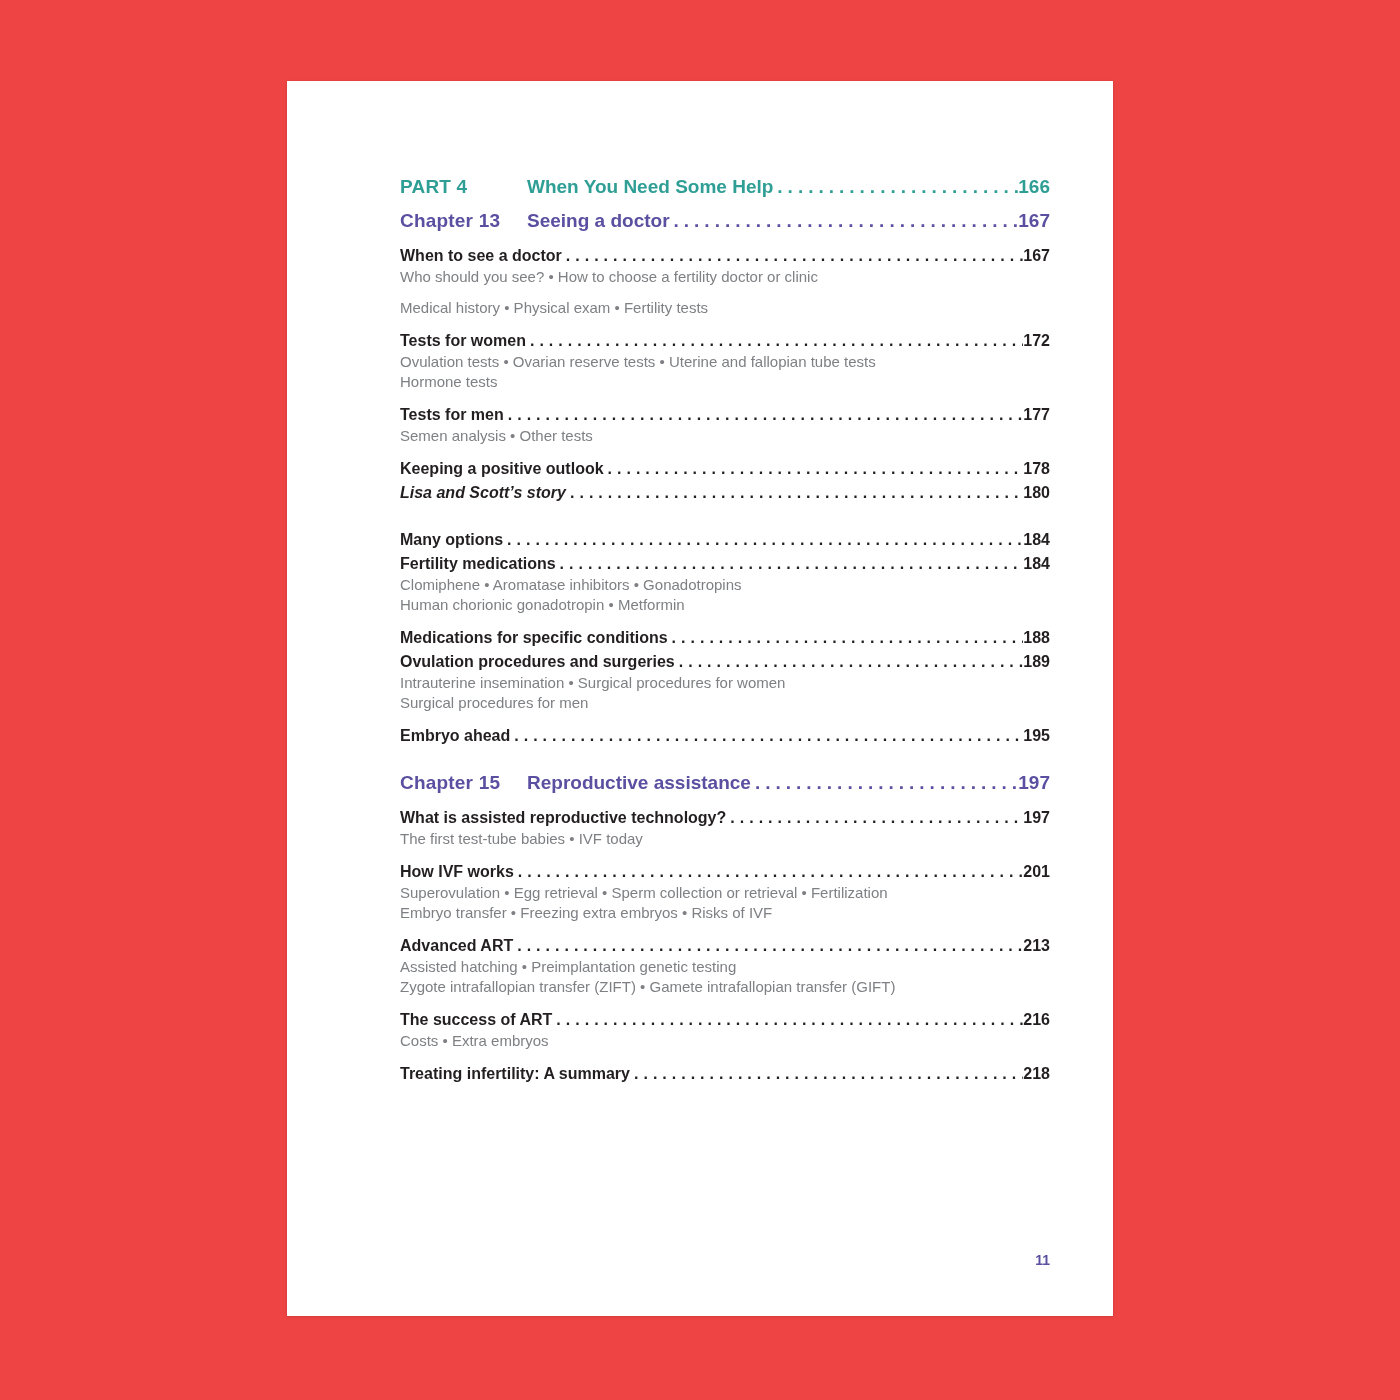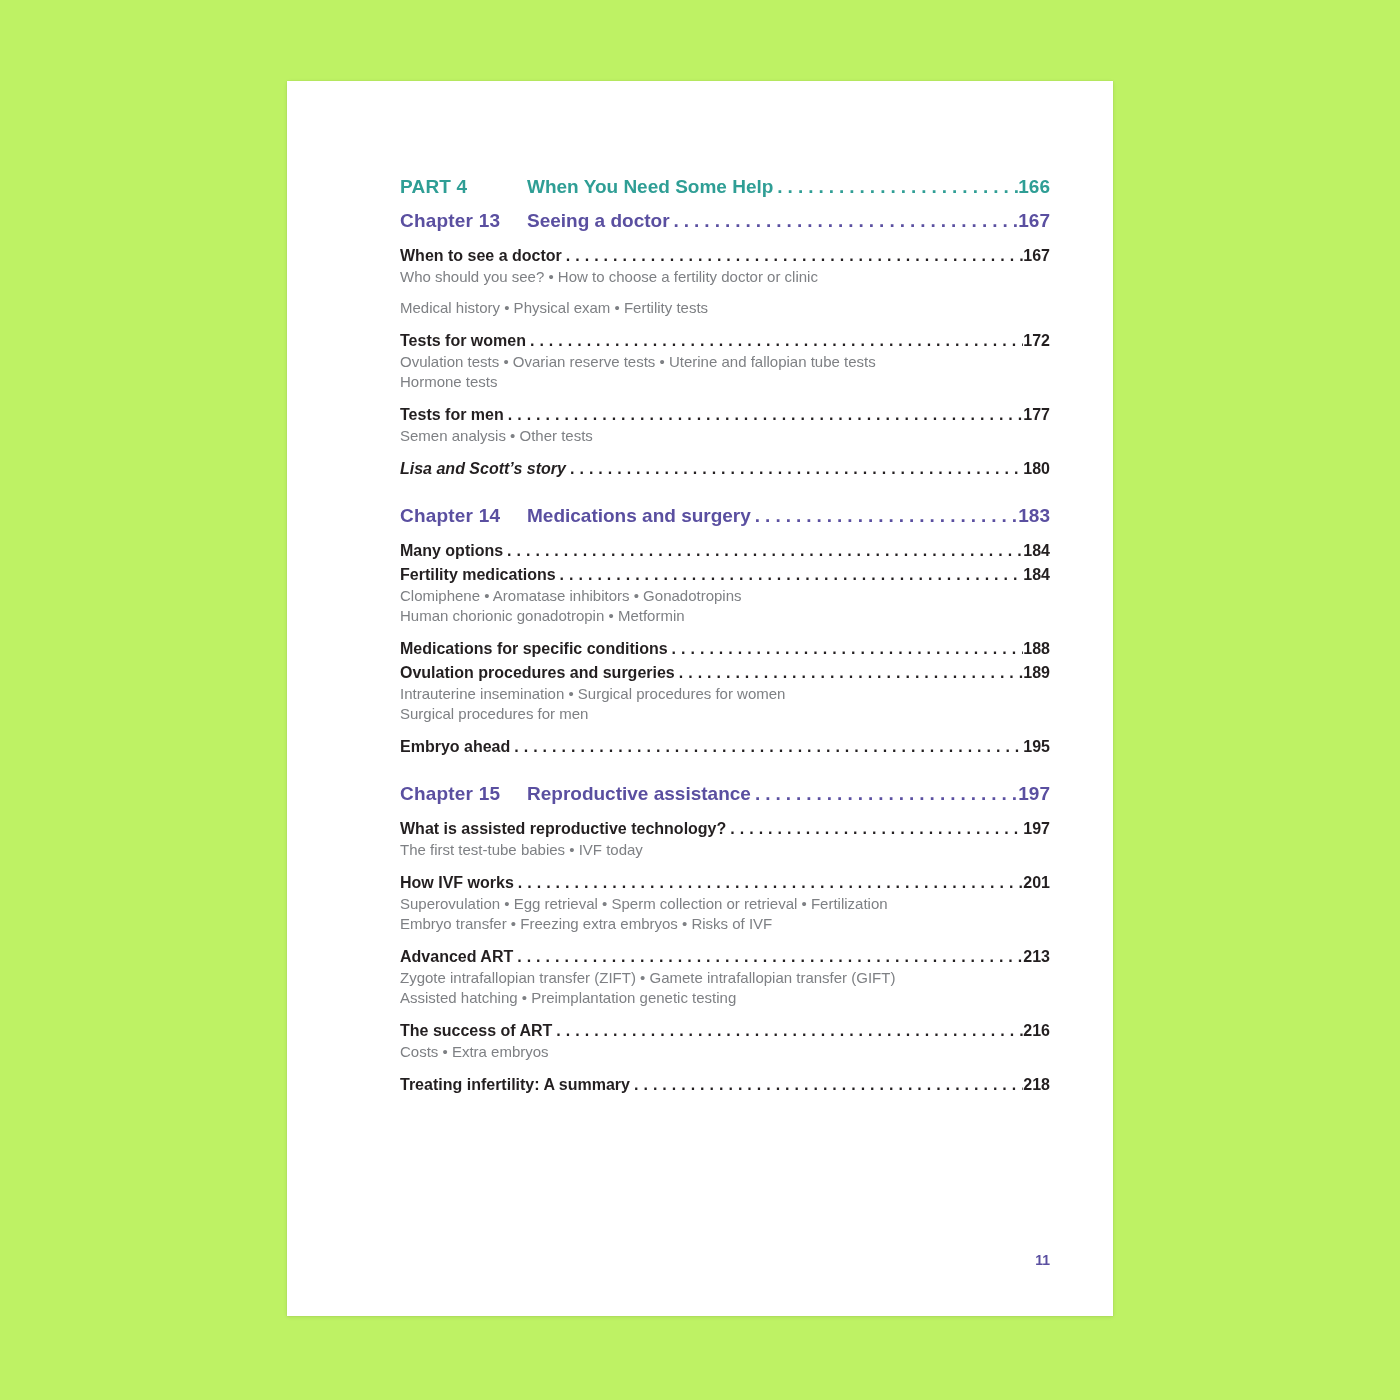--- a/index.html
+++ b/index.html
@@ -1,20 +1,20 @@
 <!DOCTYPE html>
 <html><head>
 <meta charset="utf-8">
 <style>
   html, body { margin: 0; padding: 0; }
   .canvas {
     position: relative;
     width: 1400px;
     height: 1400px;
-    background: #bef264;
+    background: #ef4444;
     font-family: "Liberation Sans", sans-serif;
     overflow: hidden;
   }
   .sheet {
     position: absolute;
     left: 287px;
     top: 81px;
     width: 826px;
     height: 1235px;
     background: #ffffff;
@@ -121,38 +121,37 @@
               <div class="sub">Hormone tests</div>
             </div>
             <div class="entry has-sub">
               <div class="row eline">
                 <span class="t">Tests for men</span>
                 <span class="leader"></span>
                 <span class="pg">177</span>
               </div>
               <div class="sub">Semen analysis • Other tests</div>
             </div>
+            <div class="entry">
+              <div class="row eline">
+                <span class="t">Keeping a positive outlook</span>
+                <span class="leader"></span>
+                <span class="pg">178</span>
+              </div>
+            </div>
             <div class="entry italic">
               <div class="row eline">
                 <span class="t">Lisa and Scott’s story</span>
                 <span class="leader"></span>
                 <span class="pg">180</span>
               </div>
             </div>
           </div>
         </section>
         <section class="sec chapter">
-          <div class="row head">
-            <span class="label">Chapter 14</span>
-            <span class="titleline">
-              <span class="t">Medications and surgery</span>
-              <span class="leader"></span>
-              <span class="pg">183</span>
-            </span>
-          </div>
           <div class="entries">
             <div class="entry">
               <div class="row eline">
                 <span class="t">Many options</span>
                 <span class="leader"></span>
                 <span class="pg">184</span>
               </div>
             </div>
             <div class="entry has-sub">
               <div class="row eline">
@@ -214,22 +213,22 @@
               </div>
               <div class="sub">Superovulation • Egg retrieval • Sperm collection or retrieval • Fertilization</div>
               <div class="sub">Embryo transfer • Freezing extra embryos • Risks of IVF</div>
             </div>
             <div class="entry has-sub">
               <div class="row eline">
                 <span class="t">Advanced ART</span>
                 <span class="leader"></span>
                 <span class="pg">213</span>
               </div>
+              <div class="sub">Assisted hatching • Preimplantation genetic testing</div>
               <div class="sub">Zygote intrafallopian transfer (ZIFT) • Gamete intrafallopian transfer (GIFT)</div>
-              <div class="sub">Assisted hatching • Preimplantation genetic testing</div>
             </div>
             <div class="entry has-sub">
               <div class="row eline">
                 <span class="t">The success of ART</span>
                 <span class="leader"></span>
                 <span class="pg">216</span>
               </div>
               <div class="sub">Costs • Extra embryos</div>
             </div>
             <div class="entry">

